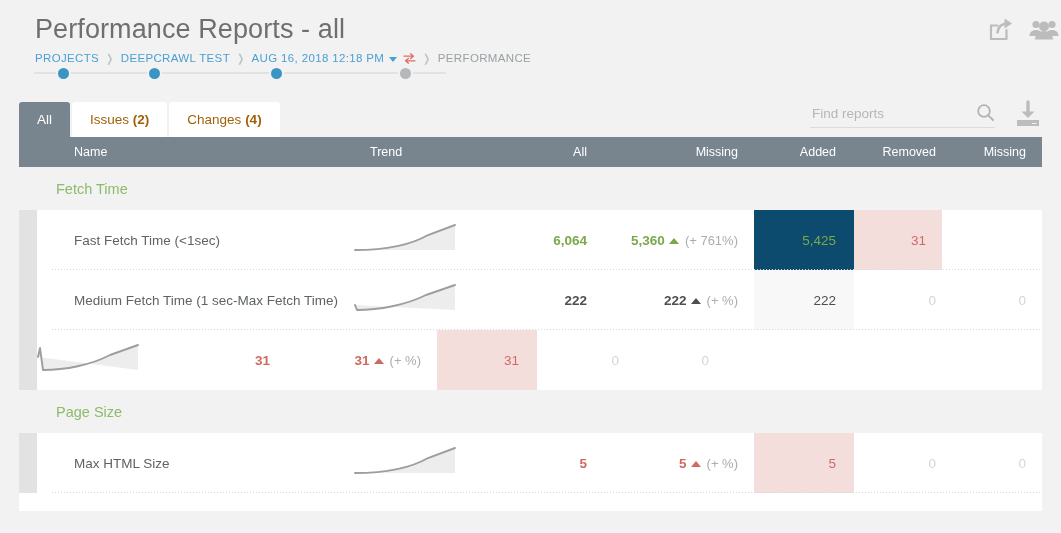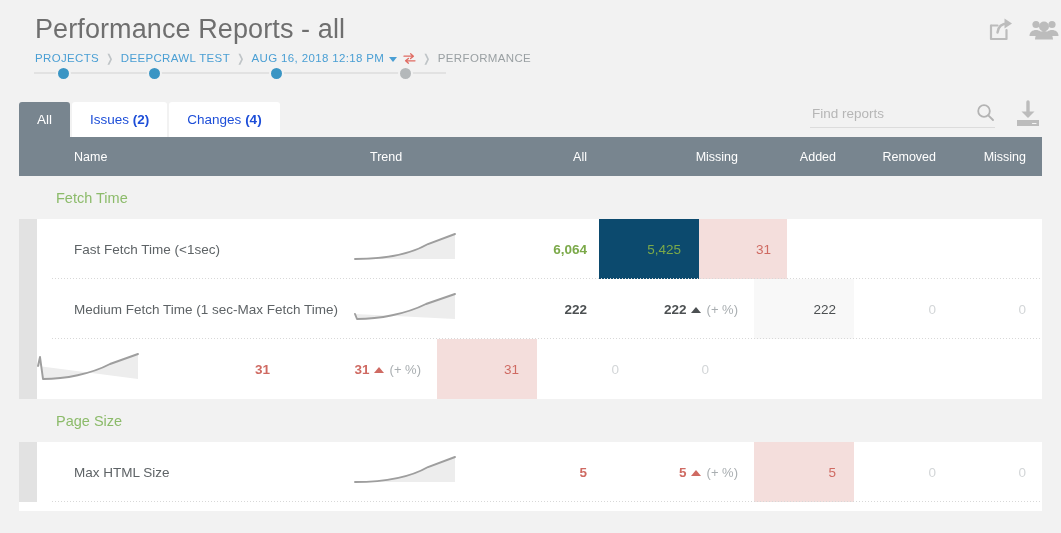--- a/index.html
+++ b/index.html
@@ -135,21 +135,21 @@
     top: 0;
     display: flex;
     align-items: flex-end;
     height: 38px;
   }
   .tab {
     height: 35px;
     line-height: 35px;
     padding: 0 18px;
     font-size: 13.5px;
-    color: #1d4ed8;
+    color: #a16207;
     background: #ffffff;
     border-top-left-radius: 3px;
     border-top-right-radius: 3px;
     margin-right: 2px;
     cursor: pointer;
     white-space: nowrap;
   }
   .tab .cnt { font-weight: bold; }
   .tab.active {
     background: #78858f;
@@ -197,21 +197,21 @@
     position: absolute;
     left: 19px;
     top: 137px;
     width: 1023px;
     height: 374px;
     overflow: hidden;
     background: #ffffff;
   }
   .thead {
     display: flex;
-    height: 39px;
+    height: 30px;
     background: #78858f;
     color: #ffffff;
     font-size: 12.5px;
     align-items: center;
   }
   .tbody {
     position: relative;
     background: #ffffff;
   }
   .gutter {
@@ -422,20 +422,23 @@
         <span class="spark">
           <svg width="102" height="34" viewBox="0 0 102 34">
             <path d="M1 27 C 28 27, 55 23, 74 12 L101 2 L101 27 Z" fill="#ededed"></path>
             <path d="M1 27 C 28 27, 55 23, 74 12 L101 2" fill="none" stroke="#9e9e9e" stroke-width="1.9" stroke-linecap="round"></path>
           </svg>
         </span>
       </div>
       <div class="c-all">
         <span class="val bold v-green">6,064</span>
       </div>
+      <div class="c-chg">
+        <span class="val bold v-green">5,360</span><span class="tri v-green"></span><span class="pct">(+ 761%)</span>
+      </div>
       <div class="c-add bg-green">
         <span class="val v-green">5,425</span>
       </div>
       <div class="c-mis bg-red">
         <span class="val v-red">31</span>
       </div>
     </div>
 
     <div class="row datarow">
       <div class="c-gut"></div>

